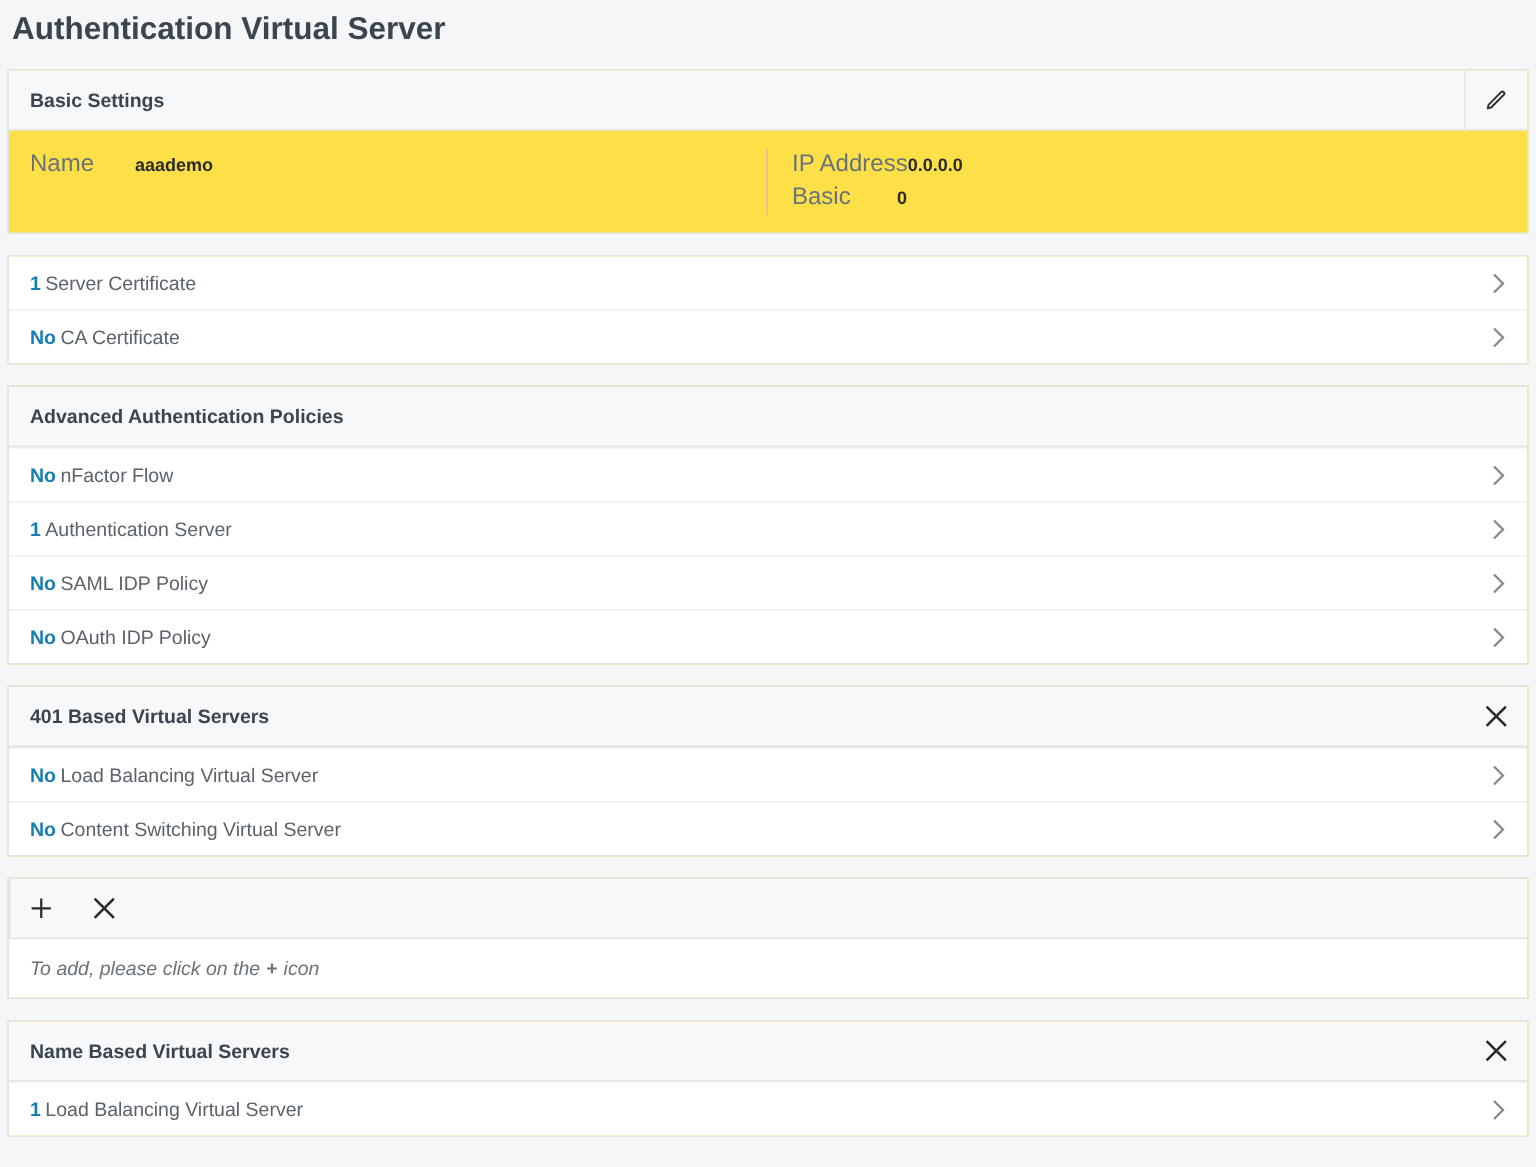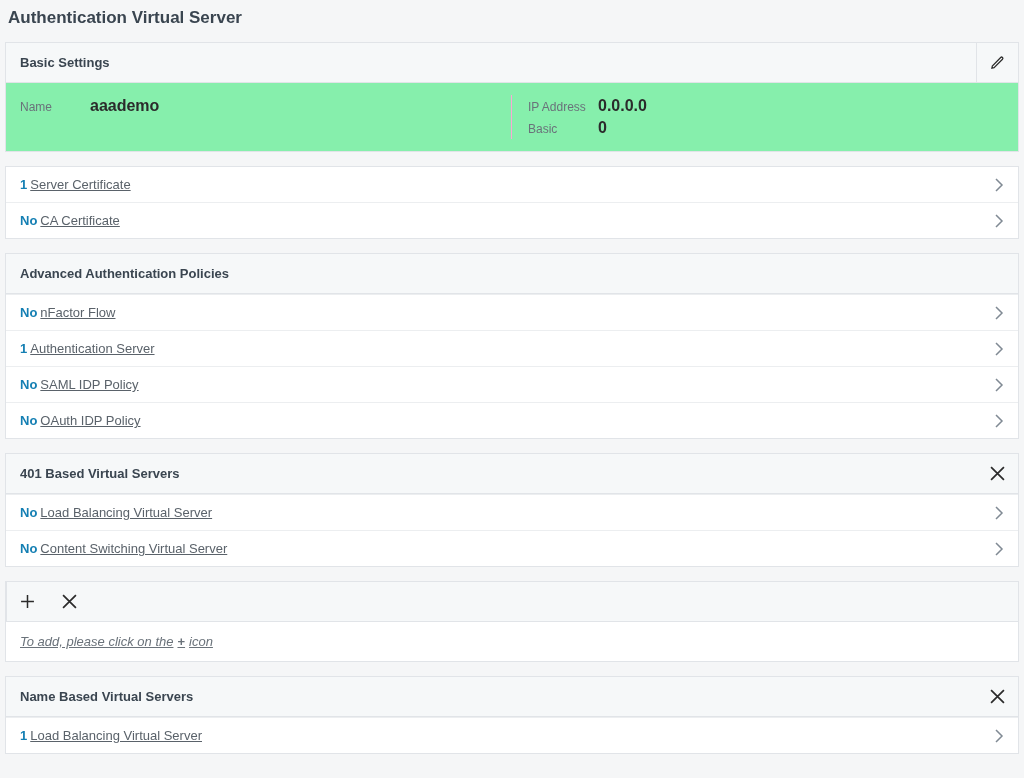--- a/index.html
+++ b/index.html
@@ -8,28 +8,28 @@
       padding: 0;
     }
     body {
       font-family: -apple-system, BlinkMacSystemFont, "Segoe UI", Arial, sans-serif;
       background: #f5f6f7;
       color: #333;
       font-size: 13px;
       width: 1024px;
     }
     .page-title {
-      font-size: 17px;
+      font-size: 21px;
       font-weight: 600;
       color: #3a4550;
       padding: 8px 8px 14px 8px;
     }
     .panel {
       margin: 0 5px 14px 5px;
-      background: #86efac;
+      background: #fde047;
       border: 1px solid #e1e4e8;
     }
     .panel-header {
       background: #f6f8f9;
       border-bottom: 1px solid #e1e4e8;
       display: flex;
       align-items: stretch;
       min-height: 40px;
     }
     .panel-header-title {
@@ -73,27 +73,27 @@
       padding-left: 16px;
       margin-left: -1px;
     }
     .kv-row {
       display: flex;
       align-items: baseline;
       padding: 2px 0;
     }
     .kv-label {
       color: #6a727a;
+      font-size: 16px;
+      min-width: 70px;
+    }
+    .kv-value {
+      font-weight: 600;
+      color: #2b2b2b;
       font-size: 12px;
-      min-width: 70px;
-    }
-    .kv-value {
-      font-weight: 600;
-      color: #2b2b2b;
-      font-size: 16px;
     }
     .list-row {
       display: flex;
       align-items: center;
       justify-content: space-between;
       padding: 10px 14px;
       border-top: 1px solid #eceef0;
       cursor: pointer;
       background: #fff;
     }
@@ -105,40 +105,38 @@
       align-items: baseline;
       gap: 3px;
       font-size: 13px;
     }
     .count {
       color: #147fb3;
       font-weight: 600;
     }
     .label-text {
       color: #5a626a;
-      text-decoration: underline;
     }
     .chevron {
       color: #808a94;
     }
     .chevron svg {
       width: 10px;
       height: 14px;
       display: block;
     }
     .placeholder-row {
       padding: 12px 14px;
       font-style: italic;
       color: #6a727a;
       font-size: 13px;
       display: flex;
       align-items: center;
       gap: 4px;
       background: #fff;
-      text-decoration: underline;
     }
     .placeholder-row .plus-inline {
       font-weight: 600;
       font-style: normal;
     }
     .close-x svg, .plus-icon svg, .pencil-icon svg {
       display: block;
     }
   </style>
 </head>

